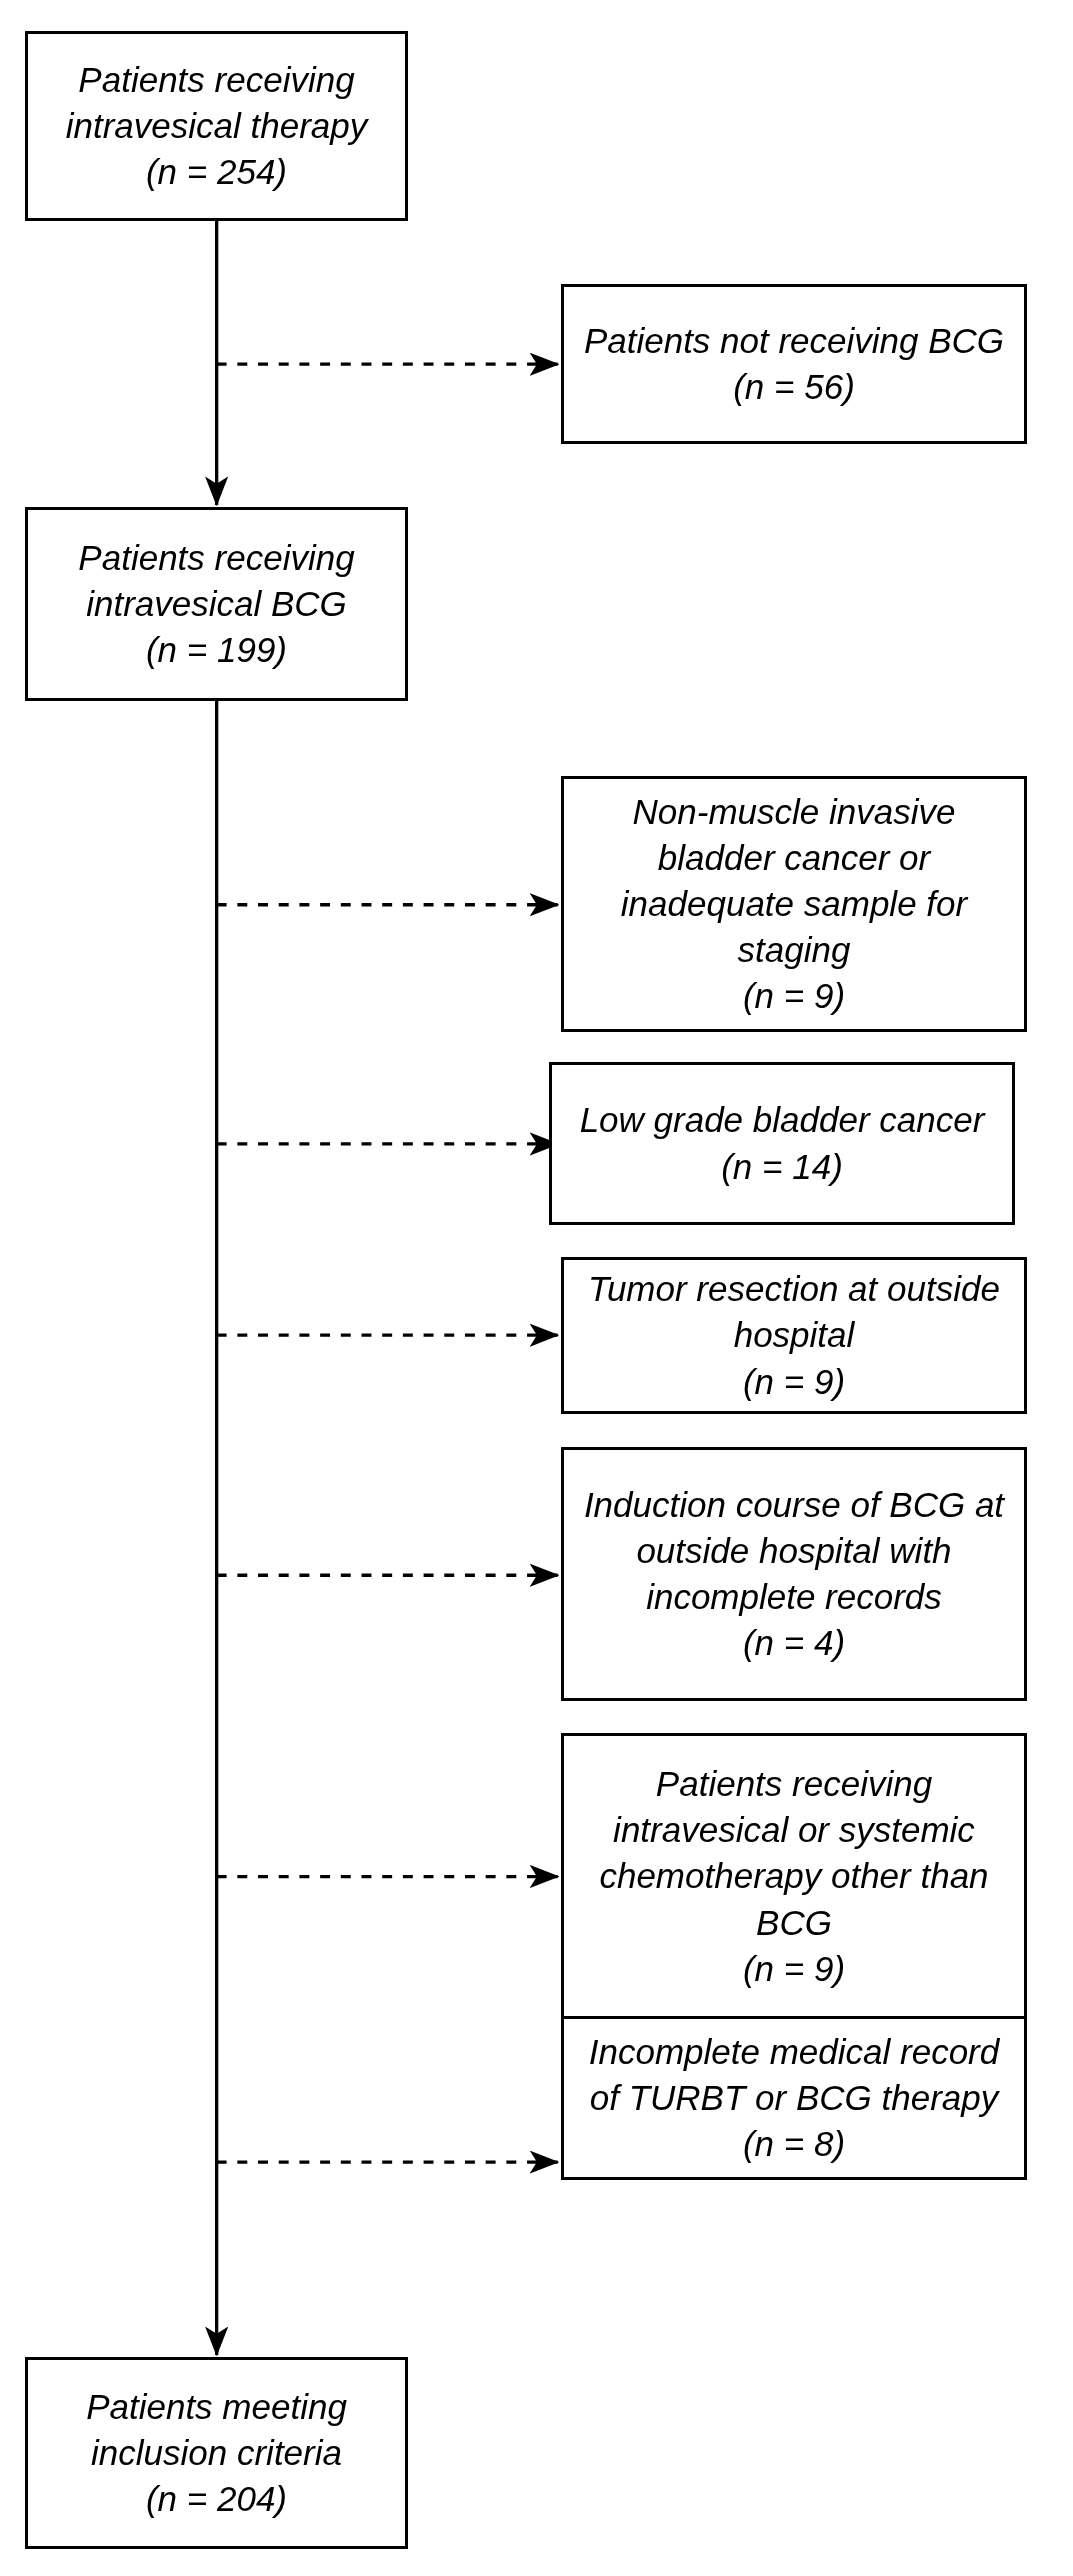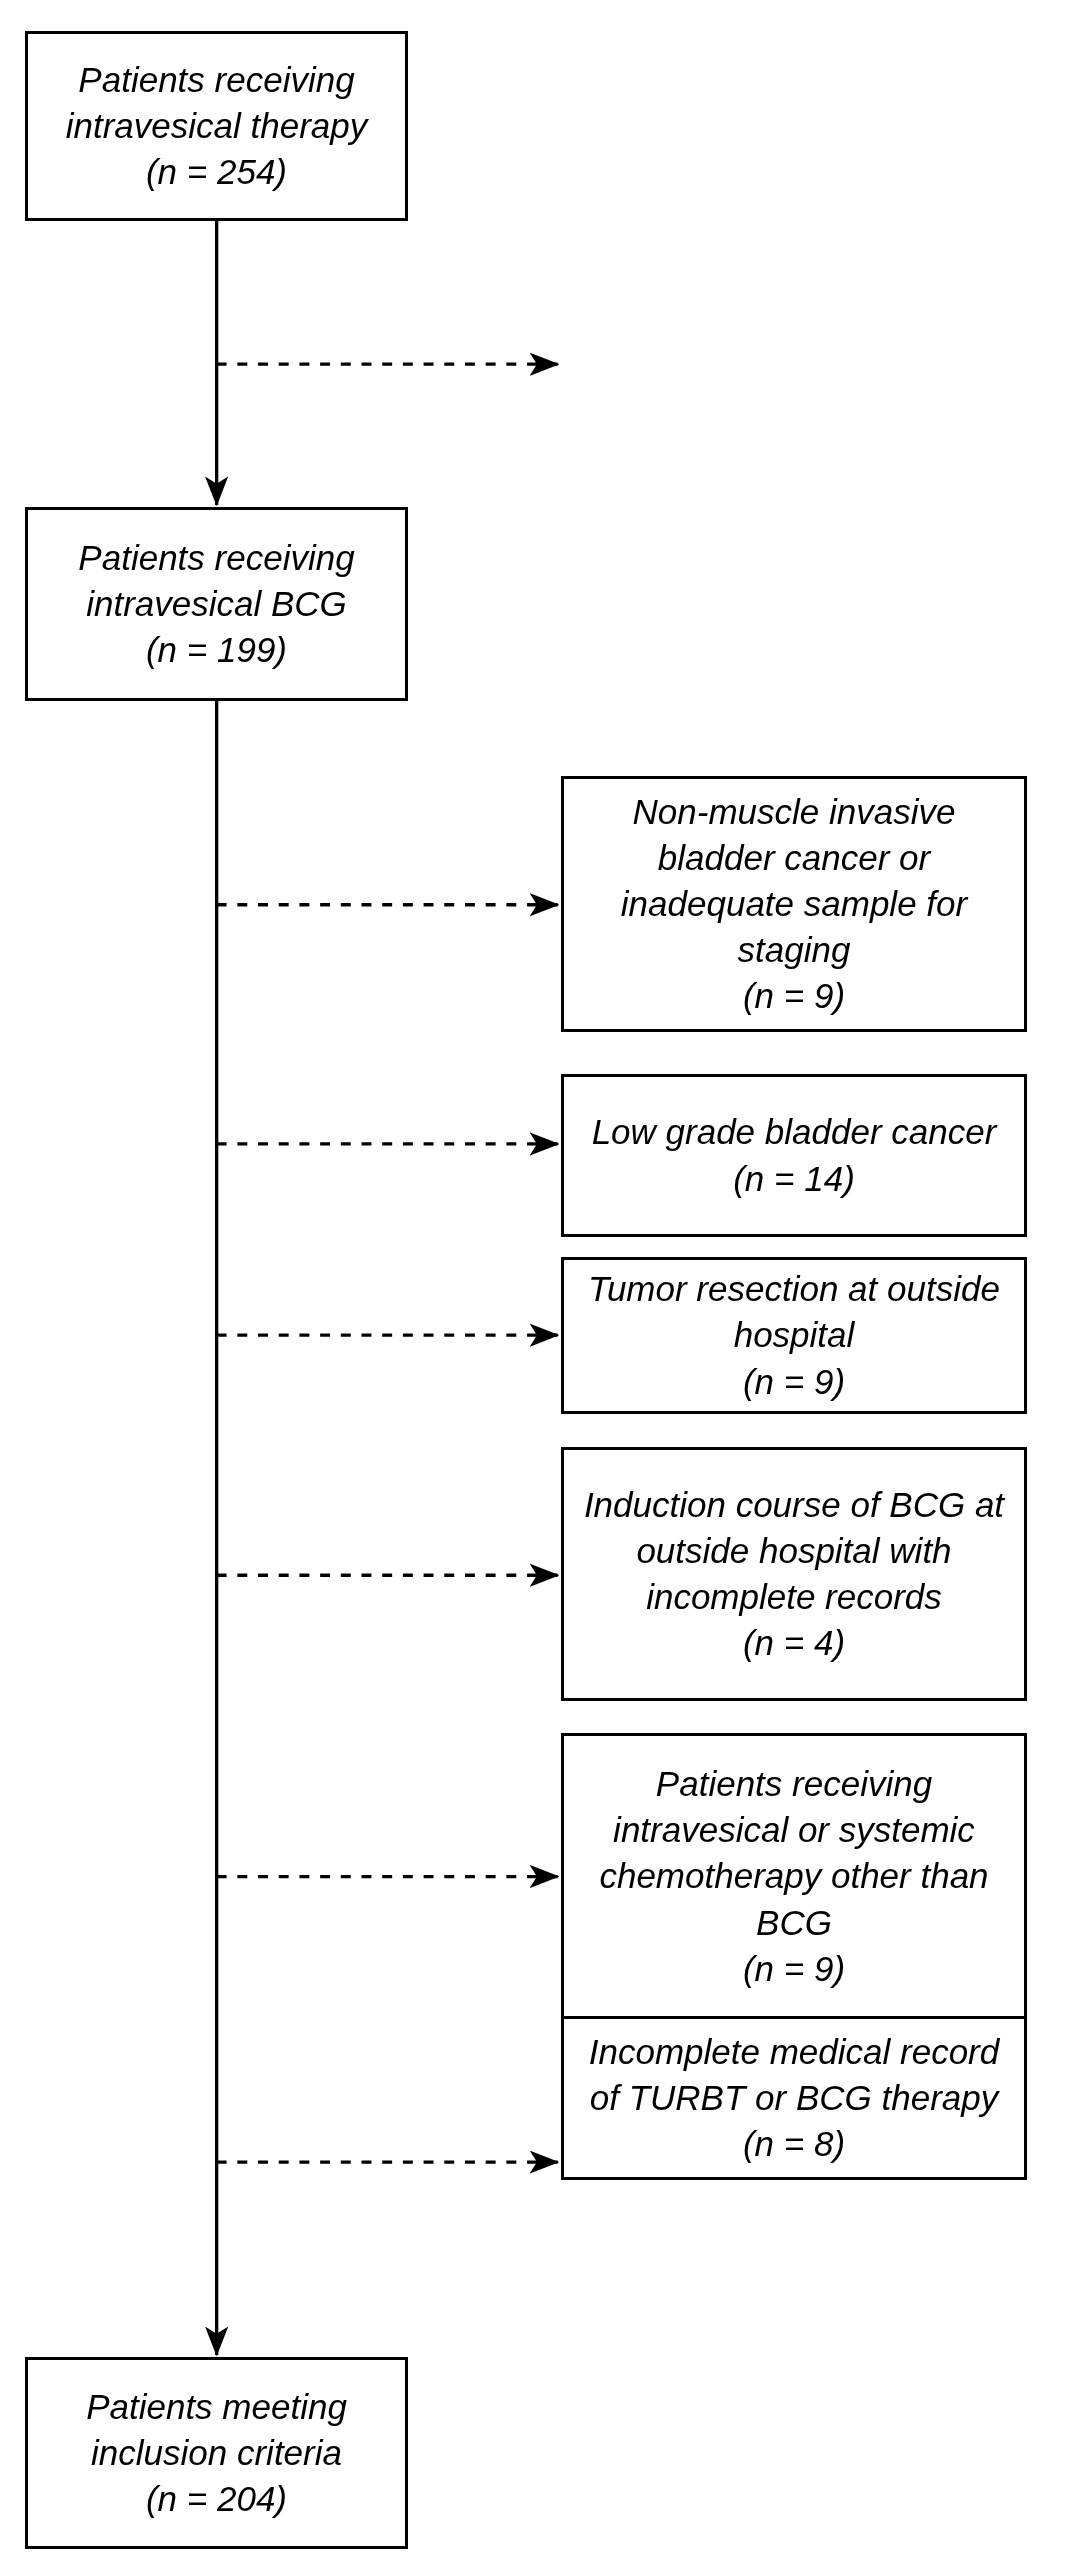--- a/index.html
+++ b/index.html
@@ -68,28 +68,30 @@
 (n = 254)</div>
 
   <div class="node" style="left:25px; top:507px; width:383px; height:194px;">Patients receiving
 intravesical BCG
 (n = 199)</div>
 
   <div class="node" style="left:25px; top:2357px; width:383px; height:192px;">Patients meeting
 inclusion criteria
 (n = 204)</div>
 
+  <div class="node" style="left:561px; top:284px; width:466px; height:160px;">Patients not receiving BCG
+(n = 56)</div>
 
   <div class="node" style="left:561px; top:776px; width:466px; height:256px;">Non-muscle invasive
 bladder cancer or
 inadequate sample for
 staging
 (n = 9)</div>
 
-  <div class="node" style="left:561px; top:1062px; width:466px; height:163px;margin-top:12px;">Low grade bladder cancer
+  <div class="node" style="left:549px; top:1062px; width:466px; height:163px;">Low grade bladder cancer
 (n = 14)</div>
 
   <div class="node" style="left:561px; top:1257px; width:466px; height:157px;">Tumor resection at outside
 hospital
 (n = 9)</div>
 
   <div class="node" style="left:561px; top:1447px; width:466px; height:254px;">Induction course of BCG at
 outside hospital with
 incomplete records
 (n = 4)</div>

